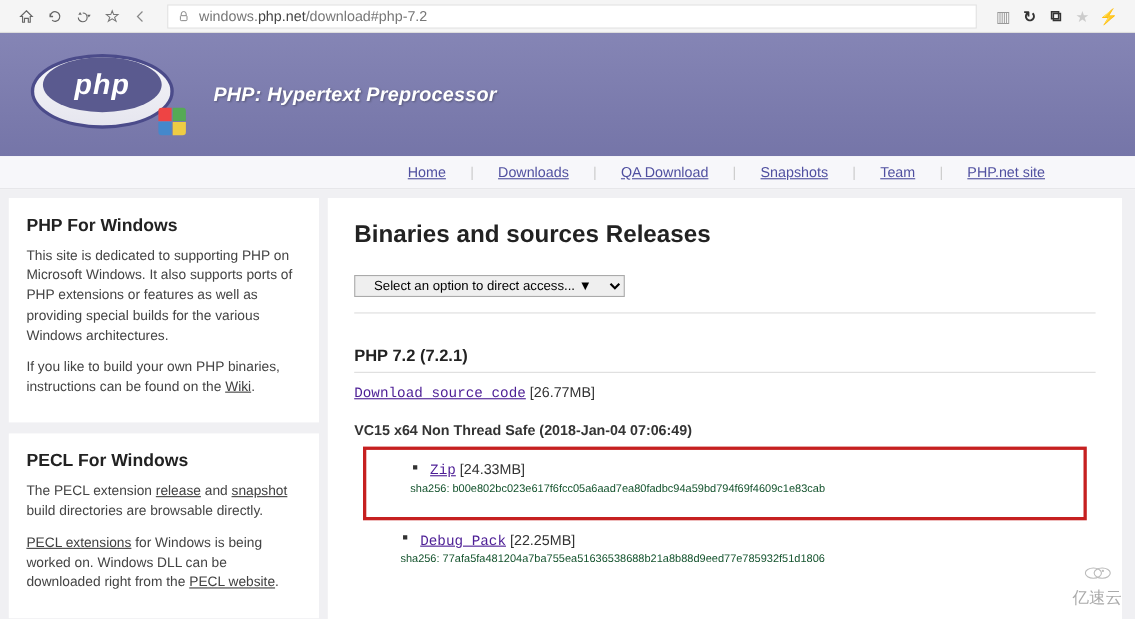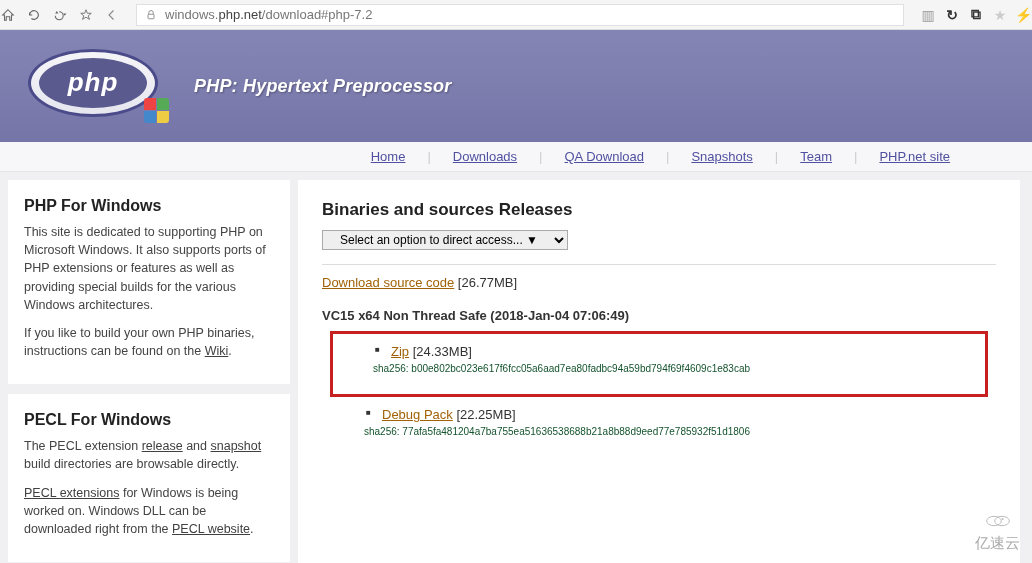--- a/index.html
+++ b/index.html
@@ -1,30 +1,30 @@
 <!DOCTYPE html>
 <html><head>
   <meta charset="utf-8">
   <style>
     * { margin: 0; padding: 0; box-sizing: border-box; }
     body { font-family: "Segoe UI", Tahoma, Arial, sans-serif; font-size: 13px; background: #fff; color: #333; }
     
     
-    .browser-bar { height: 30px; background: #f5f5f5; border-bottom: 1px solid #ddd; display: flex; align-items: center; padding: 0 0; gap: 10px; }
+    .browser-bar { height: 30px; background: #f5f5f5; border-bottom: 1px solid #ddd; display: flex; align-items: center; padding: 0 16px; gap: 10px; }
     .browser-bar .ico { width: 16px; height: 16px; display: flex; align-items: center; justify-content: center; color: #555; font-size: 14px; cursor: pointer; }
     .url-area { flex: 1; display: flex; align-items: center; gap: 6px; padding: 0 6px; height: 22px; background: #fff; border: 1px solid #e0e0e0; margin: 0 6px; }
     .url-text { font-size: 13px; color: #777; }
     .url-domain { color: #444; }
     .right-icons { display: flex; gap: 8px; align-items: center; color: #888; }
     .right-icons .ico { color: #999; }
     
     
     .banner { background: linear-gradient(#8585b5, #7575a8); height: 112px; display: flex; align-items: center; padding-left: 28px; }
     .php-logo { position: relative; width: 140px; height: 75px; }
-    .php-oval { width: 130px; height: 68px; background: linear-gradient(#f5f5f8, #e6e6ef); border-radius: 50%; border: 3px solid #4b4b8a; display: flex; align-items: center; justify-content: center; position: relative; }
+    .php-oval { width: 130px; height: 68px; background: linear-gradient(#f5f5f8, #e6e6ef); border-radius: 50%; border: 3px solid #4b4b8a; display: flex; justify-content: center; position: relative; }
     .php-oval-inner { width: 108px; height: 50px; background: #5a5a8f; border-radius: 50%; display: flex; align-items: center; justify-content: center; color: #fff; font-weight: bold; font-size: 26px; letter-spacing: 1px; font-style: italic; }
     .win-badge { position: absolute; right: -4px; bottom: -2px; width: 28px; height: 28px; }
     .win-sq { position: absolute; width: 12px; height: 12px; }
     .win-sq.r { background: #e44; top: 0; left: 0; border-top-left-radius: 3px; }
     .win-sq.g { background: #5a5; top: 0; left: 13px; border-top-right-radius: 3px; }
     .win-sq.b { background: #48c; top: 13px; left: 0; border-bottom-left-radius: 3px; }
     .win-sq.y { background: #ec4; top: 13px; left: 13px; border-bottom-right-radius: 3px; }
     .tagline { color: #fff; font-style: italic; font-weight: bold; font-size: 18px; margin-left: 26px; text-shadow: 1px 1px 2px rgba(0,0,0,.3); letter-spacing: .2px; }
     
     
@@ -35,25 +35,25 @@
     
     .layout { display: flex; background: #f0f0f3; padding-top: 8px; gap: 8px; }
     
     .sidebar { width: 290px; padding-left: 8px; }
     .side-box { background: #fff; padding: 14px 16px; margin-bottom: 10px; font-size: 12.5px; color: #444; line-height: 1.45; }
     .side-box h3 { font-family: Verdana, sans-serif; font-size: 16px; font-weight: bold; margin-bottom: 6px; color: #222; }
     .side-box p { margin-bottom: 10px; }
     .side-box a { color: #404040; text-decoration: underline; }
     
     .main { flex: 1; background: #fff; padding: 20px 24px 26px; font-size: 13px; color: #333; margin-right: 12px; }
-    .main h2 { font-family: Verdana, sans-serif; font-size: 17px; font-weight: bold; margin-bottom: 10px; color: #222; }
+    .main h2 { font-family: Verdana, sans-serif; font-size: 22px; font-weight: bold; margin-bottom: 24px; color: #222; }
     .main select { font-size: 12px; padding: 1px 13px; border: 1px solid #aaa; background: #efefef; }
     .divider { border-top: 1px solid #ddd; margin: 14px 0 0; }
     .ver-head { font-family: Verdana, sans-serif; font-size: 15px; font-weight: bold; margin: 30px 0 8px; color: #222; border-bottom: 1px solid #ddd; padding-bottom: 6px; }
-    .main a { color: #a16207; text-decoration: underline; }
+    .main a { color: #4c1d95; text-decoration: underline; font-family: Liberation Mono, monospace; }
     .src-line { margin: 10px 0 14px; }
     .build-head { font-weight: bold; font-size: 13px; margin: 18px 0 8px; }
     .dl-box { border: 3px solid #c62020; padding: 10px 24px; margin: 0 8px 10px; }
     ul.dl { list-style: none; margin-left: 18px; }
     ul.dl li { margin-bottom: 4px; position: relative; padding-left: 16px; }
     ul.dl li::before { content: '■'; position: absolute; left: 0; top: 1px; font-size: 8px; color: #333; }
     .sha { color: #14532d; margin-top: 2px; margin-left: 16px; margin-bottom: 10px; font-size: 10px; }
     .dl-lower { margin-left: 26px; }
     
     .watermark { position: fixed; right: 12px; bottom: 10px; color: #aaa; font-size: 15px; display: flex; align-items: center; gap: 4px; flex-direction: column; }
@@ -150,20 +150,21 @@
       <p><span>The PECL extension </span><a href="#">release</a><span> and </span><a href="#">snapshot</a><span> build directories are browsable directly.</span></p>
       <p><a href="#">PECL extensions</a><span> for Windows is being worked on. Windows DLL can be downloaded right from the </span><a href="#">PECL website</a><span>.</span></p>
     </div>
   </div>
 
   <div class="main">
     <h2>Binaries and sources Releases</h2>
     <select><option>Select an option to direct access... ▼</option></select>
     <div class="divider"></div>
     
+    <div class="ver-head">PHP 7.2 (7.2.1)</div>
     <div class="src-line">
       <a href="#">Download source code</a><span> [26.77MB]</span>
     </div>
     
     <div class="build-head">VC15 x64 Non Thread Safe (2018-Jan-04 07:06:49)</div>
     
     <div class="dl-box">
       <ul class="dl">
         <li><a href="#">Zip</a><span> [24.33MB]</span></li>
       </ul>

